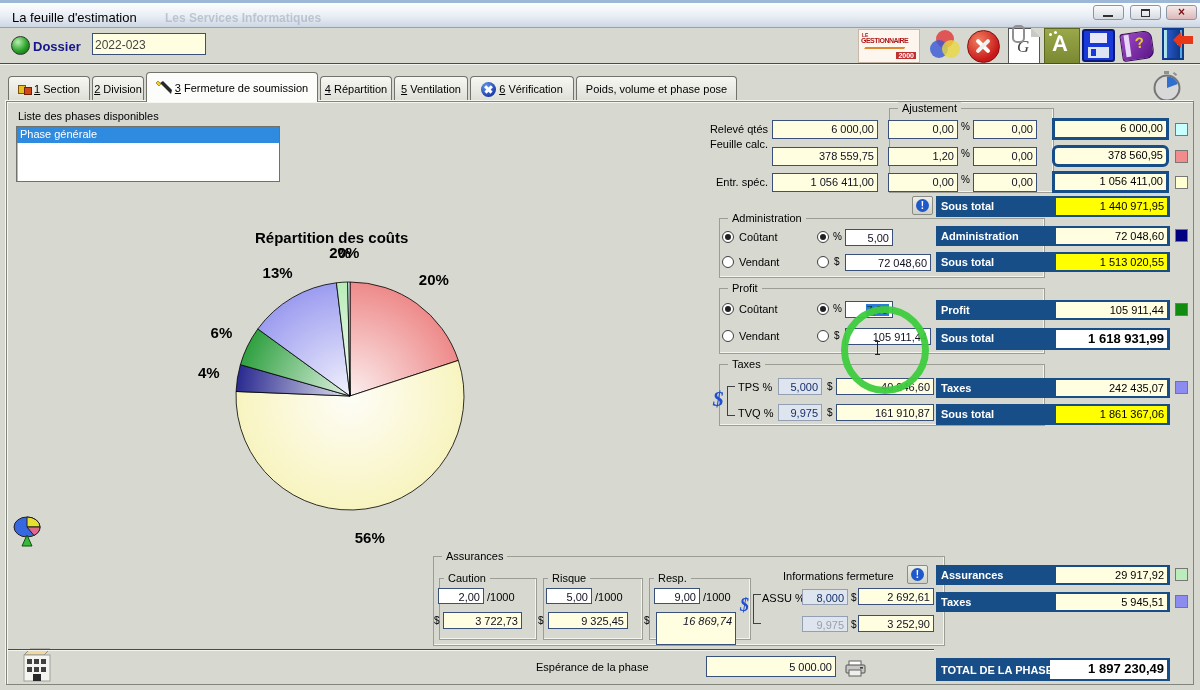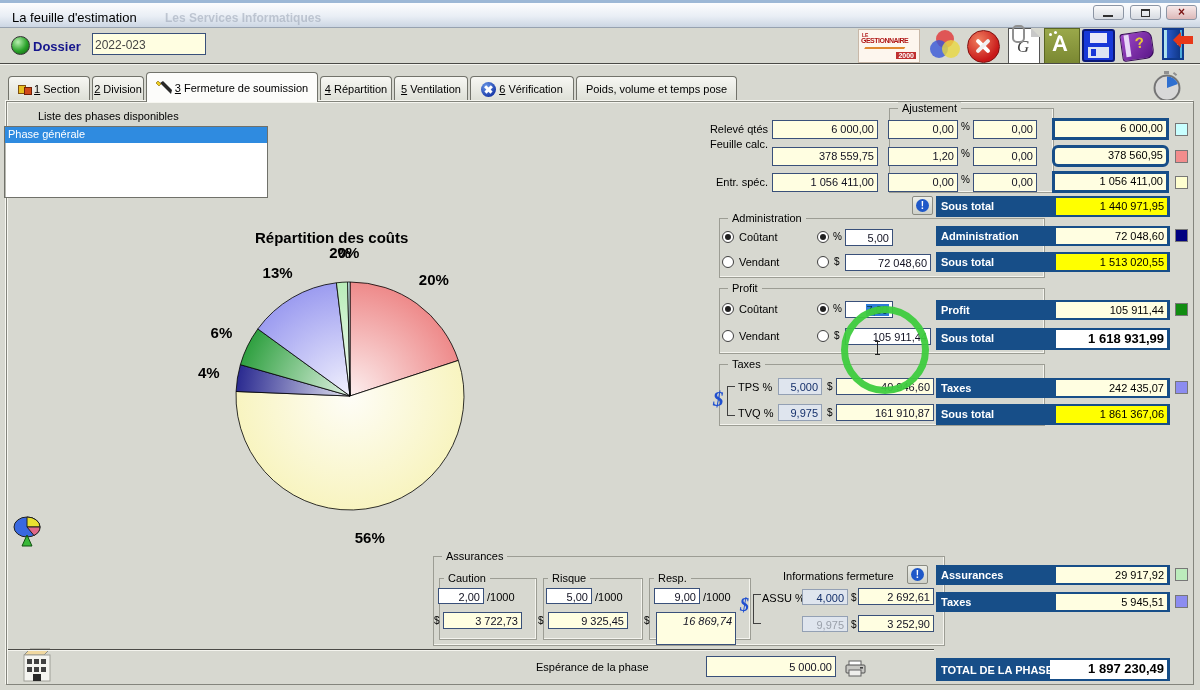--- a/index.html
+++ b/index.html
@@ -157,27 +157,27 @@
 </div>
 <div class="tab" style="left:470px;width:104px;">
   <span style="width:15px;height:15px;position:relative;display:inline-block;">
     <span class="abs" style="left:0;top:0;width:15px;height:15px;border-radius:50%;background:radial-gradient(circle at 35% 30%,#6898e8,#1838a8 75%);"></span>
     <span class="abs" style="left:3px;top:6.5px;width:9px;height:2.5px;background:#fff;transform:rotate(45deg);"></span>
     <span class="abs" style="left:3px;top:6.5px;width:9px;height:2.5px;background:#fff;transform:rotate(-45deg);"></span>
   </span>
   <span><u>6</u>&nbsp;<span>Vérification</span></span>
 </div>
 <div class="tab" style="left:576px;width:161px;">
-  <span>Poids, volume et temps pose</span>
+  <span>Poids, volume et phase pose</span>
 </div>
 
 <div class="appframe"></div>
 
-<div class="lbl" style="left:18px;top:110px;margin-left:20px;">Liste des phases disponibles</div>
-<div class="listbox" style="left:4px;top:126px;width:264px;height:72px;">
+<div class="lbl" style="left:18px;top:110px;">Liste des phases disponibles</div>
+<div class="listbox" style="left:16px;top:126px;width:264px;height:56px;">
   <div class="listitem sel">Phase générale</div>
 </div>
 
 <div class="lbl" style="left:255px;top:221px;font-size:15px;font-weight:bold;margin-top:8px;">Répartition des coûts</div>
 <svg id="pie-svg" class="abs" style="left:190px;top:248px;" width="320" height="300" viewBox="0 0 320 300">
     <defs>
       <radialGradient id="pg0" gradientUnits="userSpaceOnUse" cx="160" cy="148" r="114">
         <stop offset="0.02" stop-color="rgb(252,237,237)"></stop>
         <stop offset="1" stop-color="#ee8a8a"></stop>
       </radialGradient>
@@ -380,21 +380,21 @@
 <div class="lbl" style="left:644px;top:615px;font-size:10px;">$</div>
 <div class="fld" style="left:656px;top:612px;width:80px;height:33px;font-style:italic;">16 869,74</div>
 
 <div class="lbl" style="left:783px;top:570px;">Informations fermeture</div>
 <div class="infobtn" style="left:907px;top:565px;">
     <span class="i">!</span>
   </div>
 <div class="bracket" style="left:753px;top:594px;height:30px;"></div>
 <div class="dollar-big" style="left:740px;top:595px;font-size:18px;">$</div>
 <div class="lbl" style="left:762px;top:592px;">ASSU %</div>
-<div class="fld gray" style="left:802px;top:589px;width:46px;height:16px;">4,000</div>
+<div class="fld gray" style="left:802px;top:589px;width:46px;height:16px;">8,000</div>
 <div class="lbl" style="left:851px;top:592px;font-size:10px;">$</div>
 <div class="fld" style="left:858px;top:588px;width:76px;height:17px;">2 692,61</div>
 <div class="fld gray dim" style="left:802px;top:616px;width:46px;height:16px;">9,975</div>
 <div class="lbl" style="left:851px;top:619px;font-size:10px;">$</div>
 <div class="fld" style="left:858px;top:615px;width:76px;height:17px;">3 252,90</div>
 
 <div class="bar" style="left:936px;top:565px;width:234px;height:20px;">
   <span>Assurances</span>
   <span class="val">29 917,92</span>
 </div>

